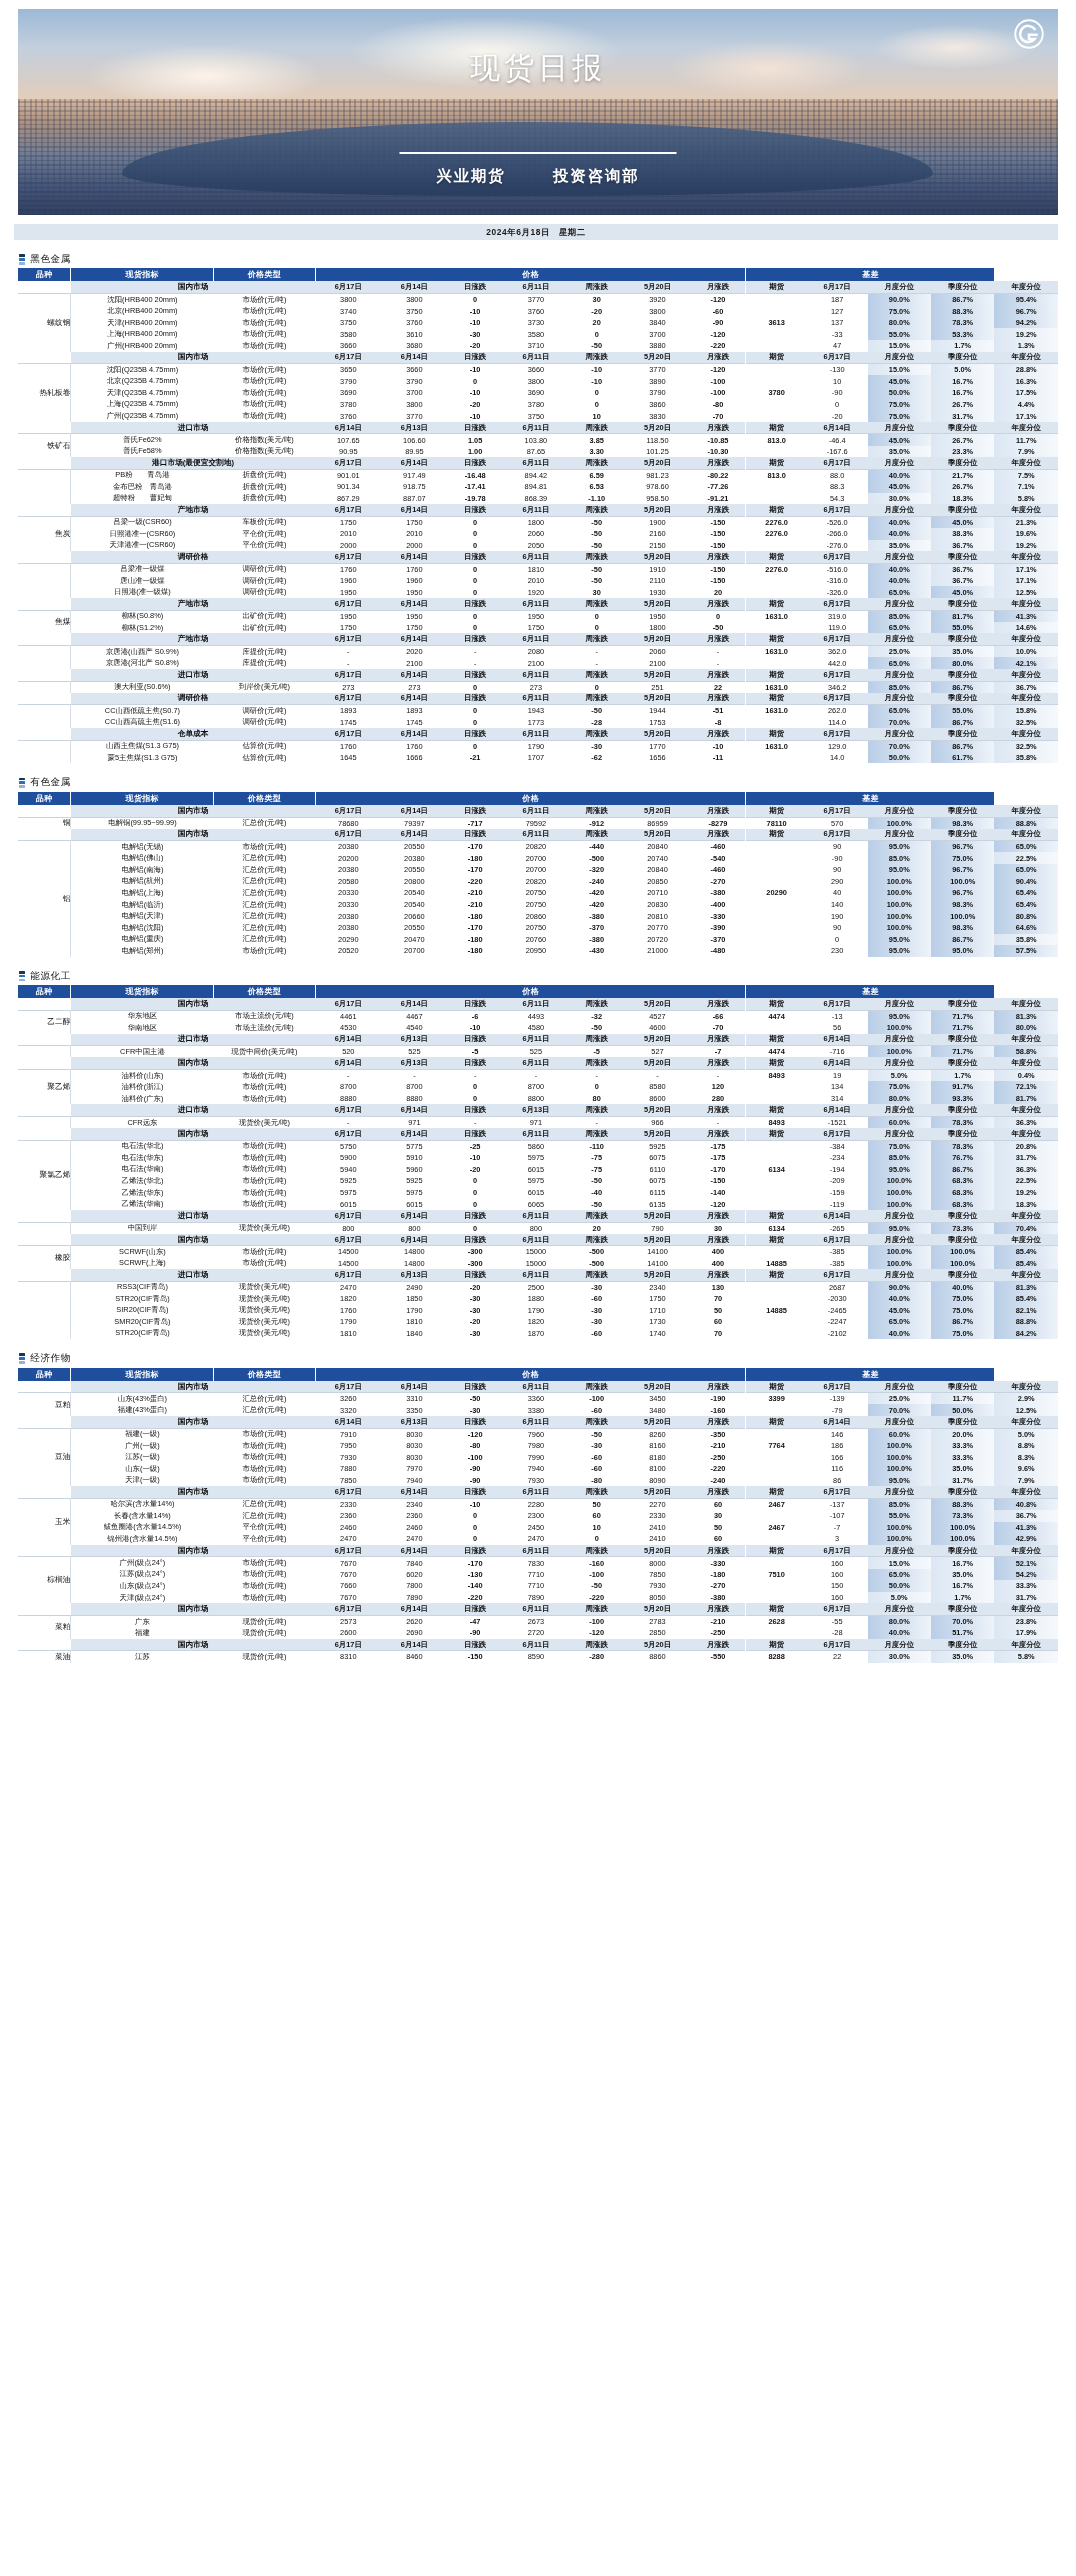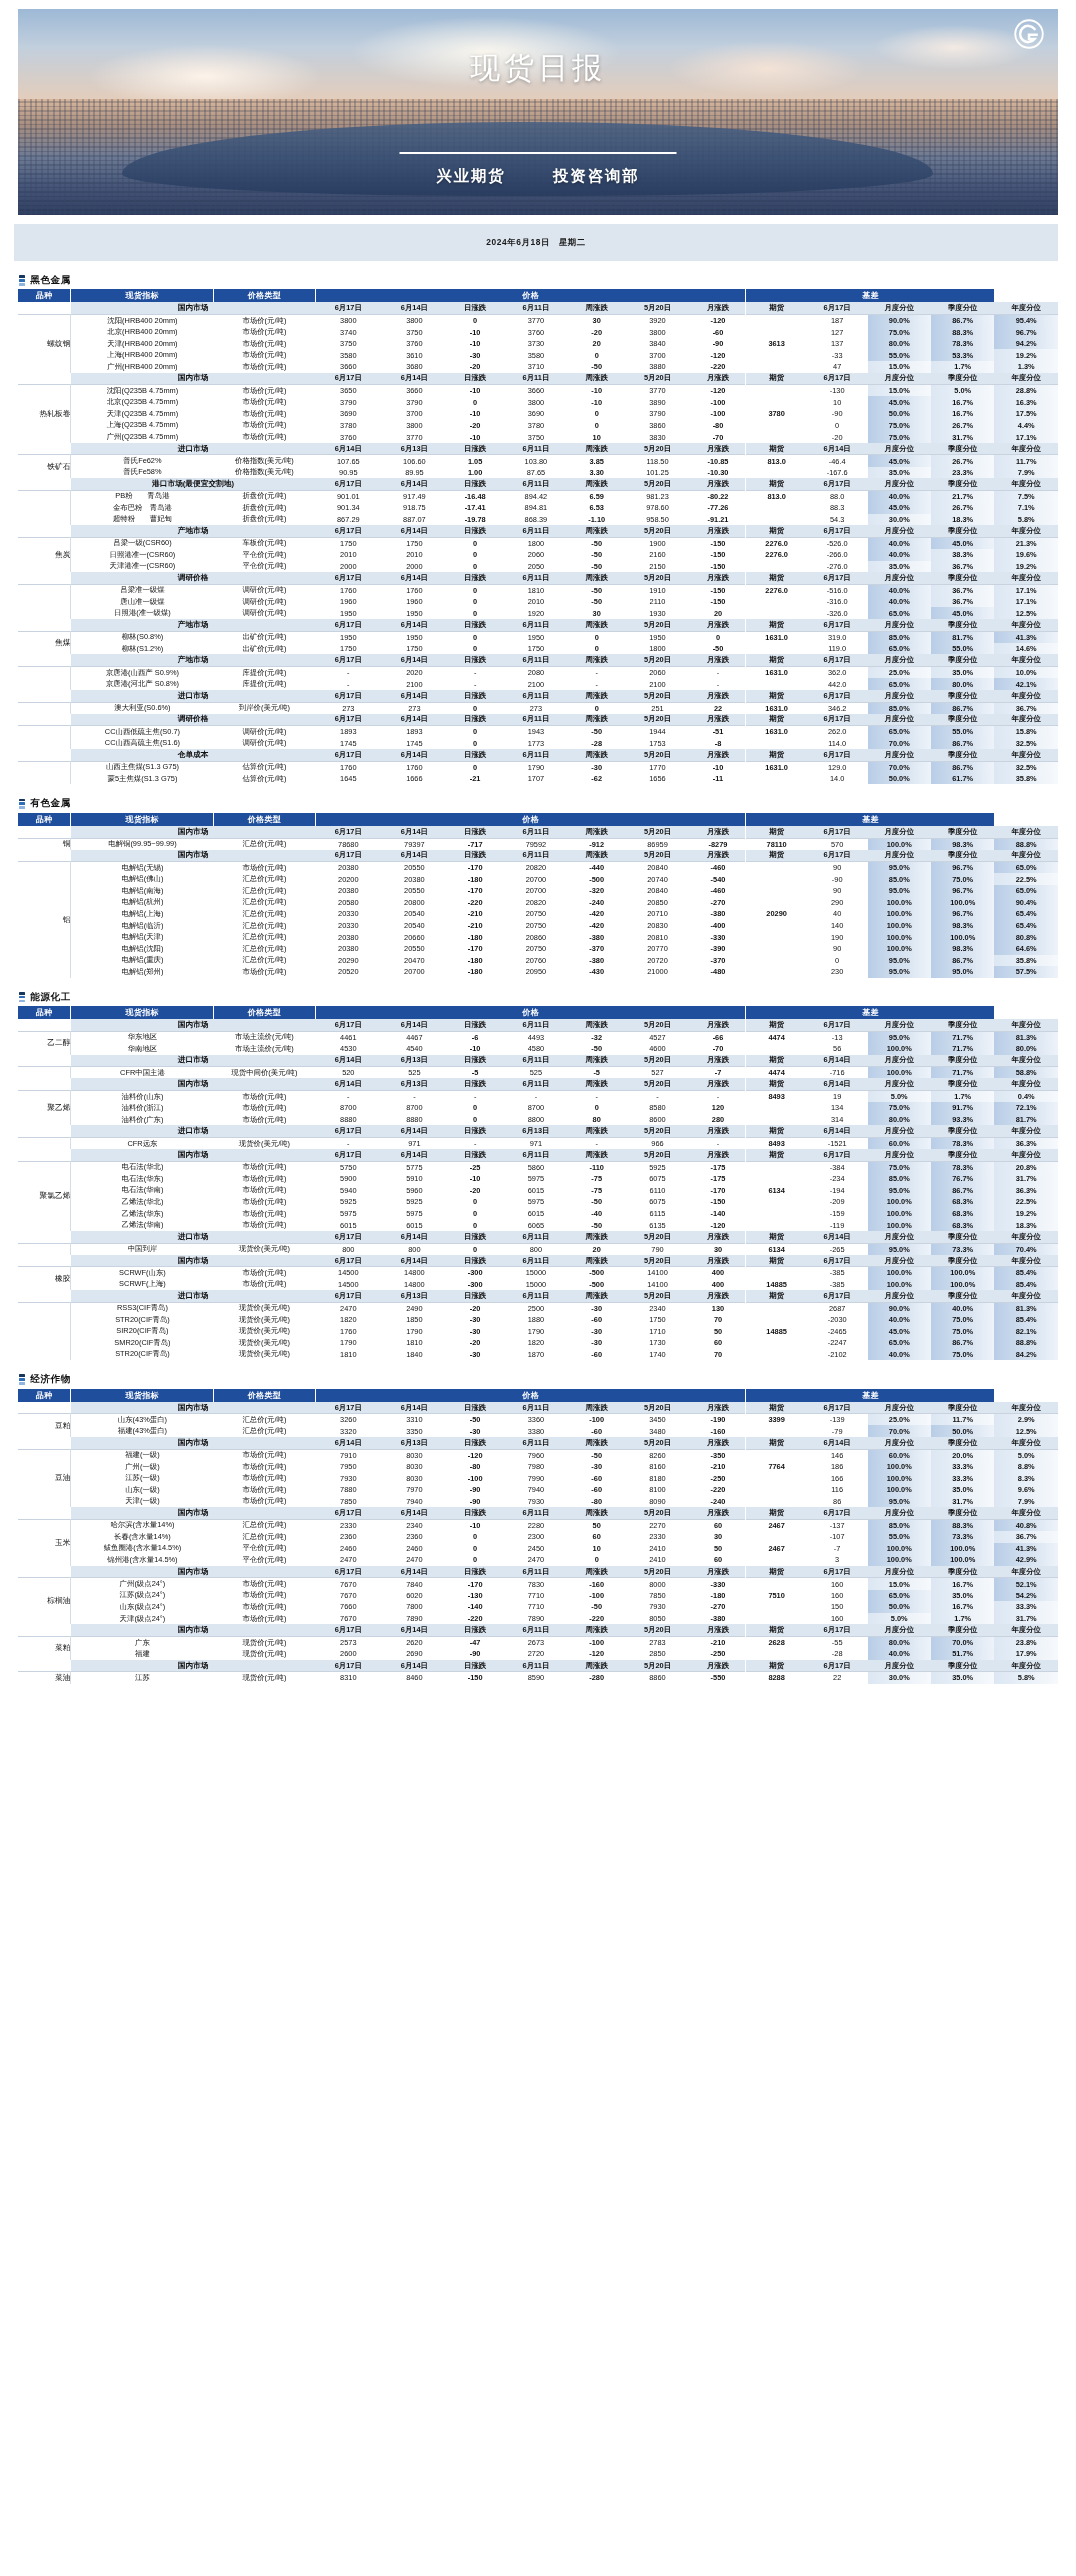--- a/index.html
+++ b/index.html
@@ -55,34 +55,34 @@
     text-shadow:0 1.3px 3.2px rgba(0,0,0,.4);
   }
   .hero-sub span { display:inline-block; }
   .hero-sub .gap { width:35px; }
   .logo {
     position:absolute; right:14px; top:10.3px; width:30px; height:30px;
   }
 
   
   .datebar {
-    margin:9px 18px 0 14px; height:37px; background:#dde5ef;
+    margin:9px 18px 0 14px; height:16px; background:#dde5ef;
     display:flex; align-items:center; justify-content:center;
     font-size:8.4px; font-weight:bold; color:#1a1a1a; letter-spacing:0.6px;
   }
 
   
   .section { margin:9px 18px 0 18px; }
   .sec-head { display:flex; align-items:center; gap:5.1px; padding:3.9px 0 2.6px 1.3px; }
   .sec-dots { display:flex; flex-direction:column; gap:1.3px; }
   .sec-dots i { display:block; width:5.8px; height:2.6px; border-radius:0.6px; }
   .sec-dots i:nth-child(1){ background:#17365d; }
   .sec-dots i:nth-child(2){ background:#2e6fb7; }
   .sec-dots i:nth-child(3){ background:#8fb4dd; }
-  .sec-title { font-size:9.6px; font-weight:bold; color:#111; letter-spacing:0.6px; }
+  .sec-title { font-size:9.6px; font-weight:normal; color:#111; letter-spacing:0.6px; }
 
   table.grid { width:100%; border-collapse:collapse; table-layout:fixed; }
   table.grid td, table.grid th { padding:0; }
 
   .hdr th {
     background:#1f4e9c; color:#ffffff; font-size:8px; font-weight:bold;
     height:13px; text-align:center; border-right:1.3px solid #ffffff;
     letter-spacing:0.3px;
   }
   .hdr th:last-child { border-right:none; }

